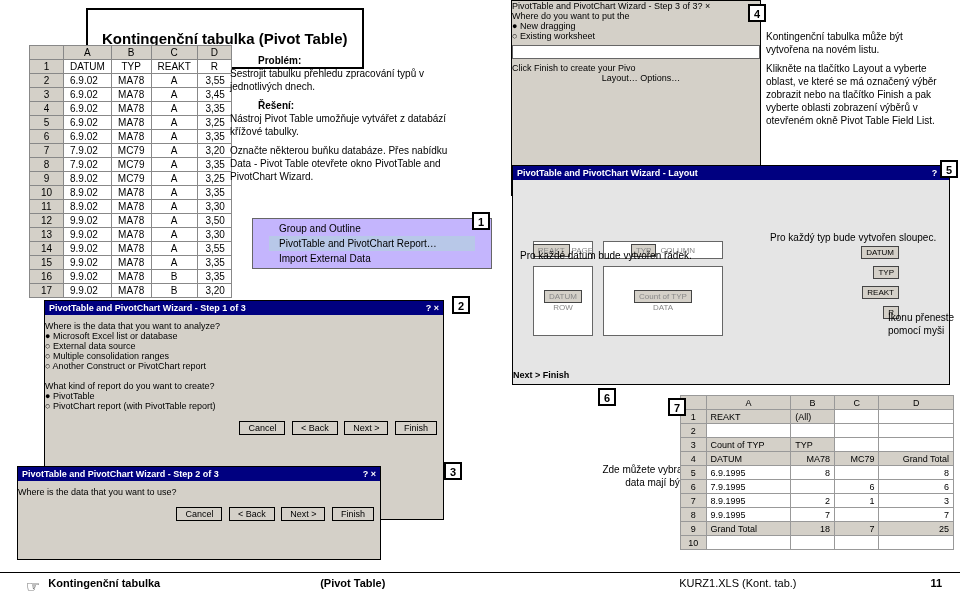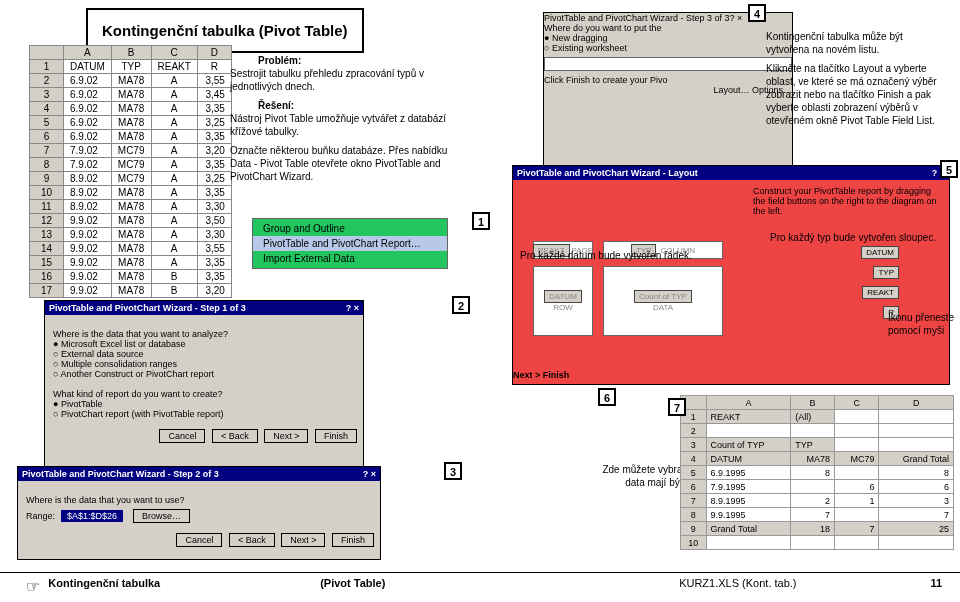--- a/index.html
+++ b/index.html
@@ -9,21 +9,21 @@
     font-size: 9px;
     background: #fff;
     width: 960px;
     height: 602px;
     position: relative;
   }
   .title-box {
     position: absolute;
     left: 86px; top: 8px;
     border: 2px solid #000;
-    padding: 12px 14px;
+    padding: 20px 14px;
     font-size: 15px;
     font-weight: bold;
     background: #fff;
   }
   .excel-table {
     position: absolute;
     left: 29px; top: 45px;
     border-collapse: collapse;
     font-size: 10px;
     background: #fff;
@@ -89,21 +89,21 @@
     font-size: 9px;
   }
   .dlg .titlebar {
     background: #000080;
     color: #fff;
     font-weight: bold;
     padding: 2px 4px;
     display: flex;
     justify-content: space-between;
   }
-  .dlg .body { padding: 6px 8px; margin-top: 8px; }
+  .dlg .body { padding: 6px 0; }
   .dlg .btns { text-align: right; padding: 4px 6px; }
   .dlg .btn {
     display: inline-block;
     background: #d4d0c8;
     border: 1px solid #000;
     padding: 1px 8px;
     margin-left: 4px;
     font-size: 9px;
   }
   .radio::before { content: "○ "; }
@@ -115,53 +115,52 @@
     background: #fff;
     font-weight: bold;
     text-align: center;
     line-height: 16px;
     font-size: 11px;
   }
 
   
   .menu {
     position: absolute;
-    background: #22c55e;
+    background: #c4b5fd;
     border: 1px solid #666;
     font-size: 10px;
-    padding: 2px 0;
-    width: 196px;
+    padding: 2px 16px;
+    width: 240px;
   }
   .menu .mi { padding: 2px 10px; }
   .menu .mi.hl { background: #b8c8e8; }
 
   
   .layout {
     position: absolute;
     left: 512px; top: 165px;
     width: 438px; height: 220px;
-    background: #ef4444;
+    background: #e5e5e5;
     border: 1px solid #000;
   }
   .layout .titlebar { background: #000080; color:#fff; padding:2px 4px; font-weight:bold; display:flex; justify-content:space-between; }
   .drop-area {
     position:absolute; background:#fff; border:1px solid #666;
     font-size:8px; color:#888; display:flex; align-items:center; justify-content:center;
   }
   .fld {
     position:absolute; background:#d4d0c8; border:1px solid #444; font-size:8px; padding:1px 4px;
   }
 
   .wiz3 {
     position: absolute;
-    left: 511px; top: 12px;
+    left: 511px; top: 0;
     width: 250px; height: 196px;
     background: #d4d0c8;
     border: 1px solid #000;
-    margin-left: 32px;
   }
 
   .pvt-result {
     position: absolute;
     left: 680px; top: 395px;
     width: 274px;
     border-collapse: collapse;
     font-size: 9px;
   }
   .pvt-result th, .pvt-result td {
@@ -321,21 +320,21 @@
   <div style="height:6px"></div>
   <div>Označte některou buňku databáze. Přes nabídku Data - Pivot Table otevřete okno PivotTable and PivotChart Wizard.</div>
 </div>
 
 <div class="menu" style="left:252px; top:218px;">
   <div class="mi">Group and Outline</div>
   <div class="mi hl">PivotTable and PivotChart Report…</div>
   <div class="mi">Import External Data</div>
 </div>
 
-<div class="dlg" style="left:44px; top:300px; width:320px; height:220px;">
+<div class="dlg" style="left:44px; top:300px; width:400px; height:220px;">
   <div class="titlebar">
       <span>PivotTable and PivotChart Wizard - Step 1 of 3</span>
       <span>? ×</span>
     </div>
   <div class="body">
     <div>Where is the data that you want to analyze?</div>
     <div class="radio sel">Microsoft Excel list or database</div>
     <div class="radio">External data source</div>
     <div class="radio">Multiple consolidation ranges</div>
     <div class="radio">Another Construct or PivotChart report</div>
@@ -352,55 +351,49 @@
   </div>
 </div>
 
 <div class="dlg" style="left:17px; top:466px; width:364px; height:94px;">
   <div class="titlebar">
       <span>PivotTable and PivotChart Wizard - Step 2 of 3</span>
       <span>? ×</span>
     </div>
   <div class="body">
     <div>Where is the data that you want to use?</div>
-    <div style="display:flex; align-items:center; gap:6px; margin-top:4px;">
-      <span>Range:</span>
-      <span style="background:#000080;color:#fff;padding:1px 6px;">$A$1:$D$26</span>
-      <span class="btn">Browse…</span>
-    </div>
   </div>
   <div class="btns">
     <span class="btn">Cancel</span>
     <span class="btn">&lt; Back</span>
     <span class="btn">Next &gt;</span>
     <span class="btn">Finish</span>
   </div>
 </div>
 
 <div class="wiz3">
   <div class="titlebar"><span>PivotTable and PivotChart Wizard - Step 3 of 3</span><span>? ×</span></div>
   <div class="body">
     <div>Where do you want to put the</div>
     <div class="radio sel">New dragging</div>
     <div class="radio">Existing worksheet</div>
     <div style="background:#fff;border:1px solid #666;height:14px;margin:4px 0;"></div>
     <div>Click Finish to create your Pivo</div>
   </div>
-  <div class="btns" style="text-align:right;padding-left:10px;">
+  <div class="btns" style="text-align:center;padding-left:10px;">
     <span class="btn">Layout…</span>
     <span class="btn">Options…</span>
   </div>
 </div>
 
 <div class="layout">
   <div class="titlebar">
       <span>PivotTable and PivotChart Wizard - Layout</span>
       <span>? ×</span>
     </div>
-  <div style="position:absolute; left:240px; top:20px; width:190px; font-size:9px;">Construct your PivotTable report by dragging the field buttons on the right to the diagram on the left.</div>
 
   <div class="drop-area" style="left:20px;top:75px;width:60px;height:18px;">
     <span class="fld" style="position:static;">REAKT</span>
     <span style="margin-left:2px;">PAGE</span>
   </div>
   <div class="drop-area" style="left:90px;top:75px;width:120px;height:18px;">
     <span class="fld" style="position:static;">TYP</span>
     <span style="margin-left:4px;">COLUMN</span>
   </div>
   <div class="drop-area" style="left:20px;top:100px;width:60px;height:70px;flex-direction:column;">

